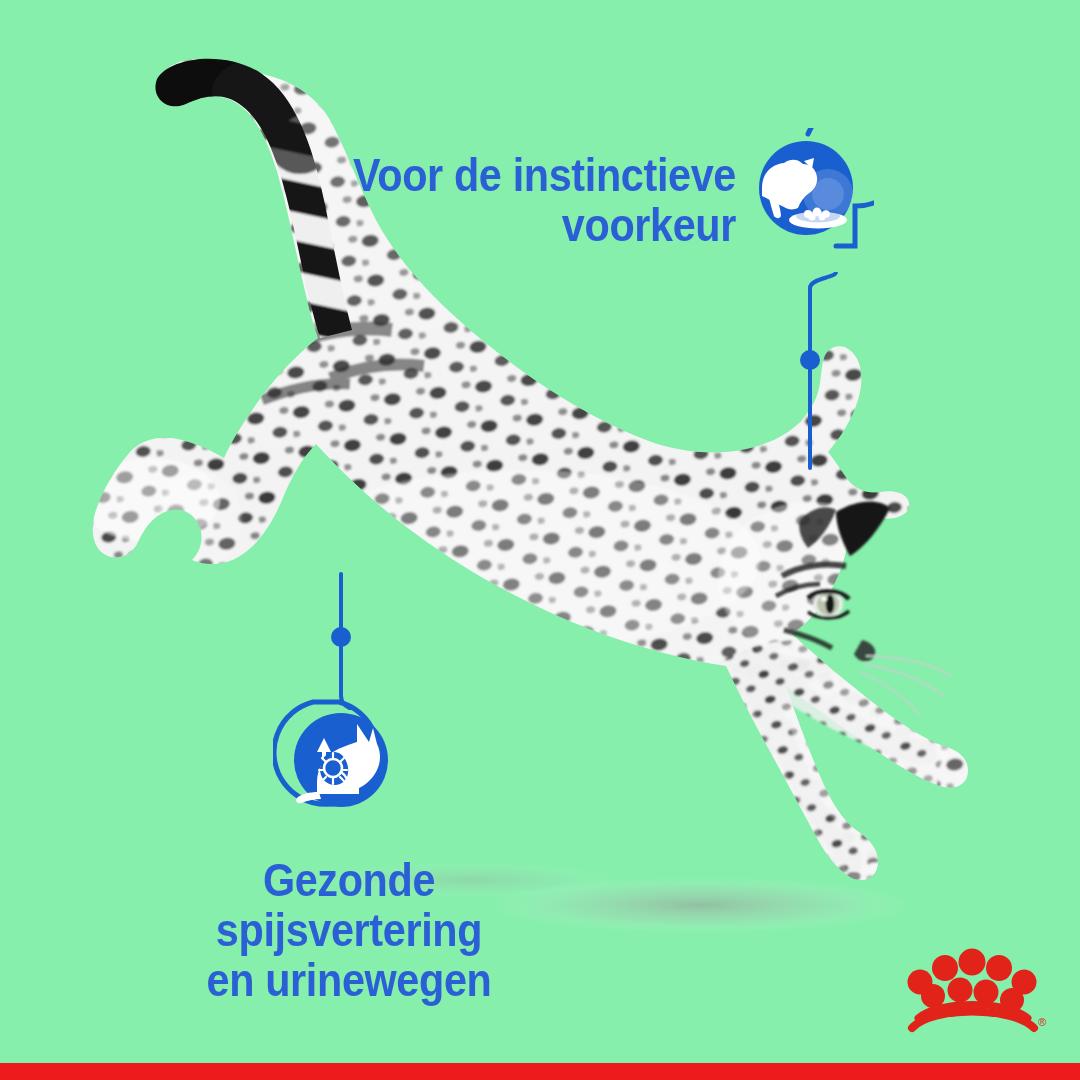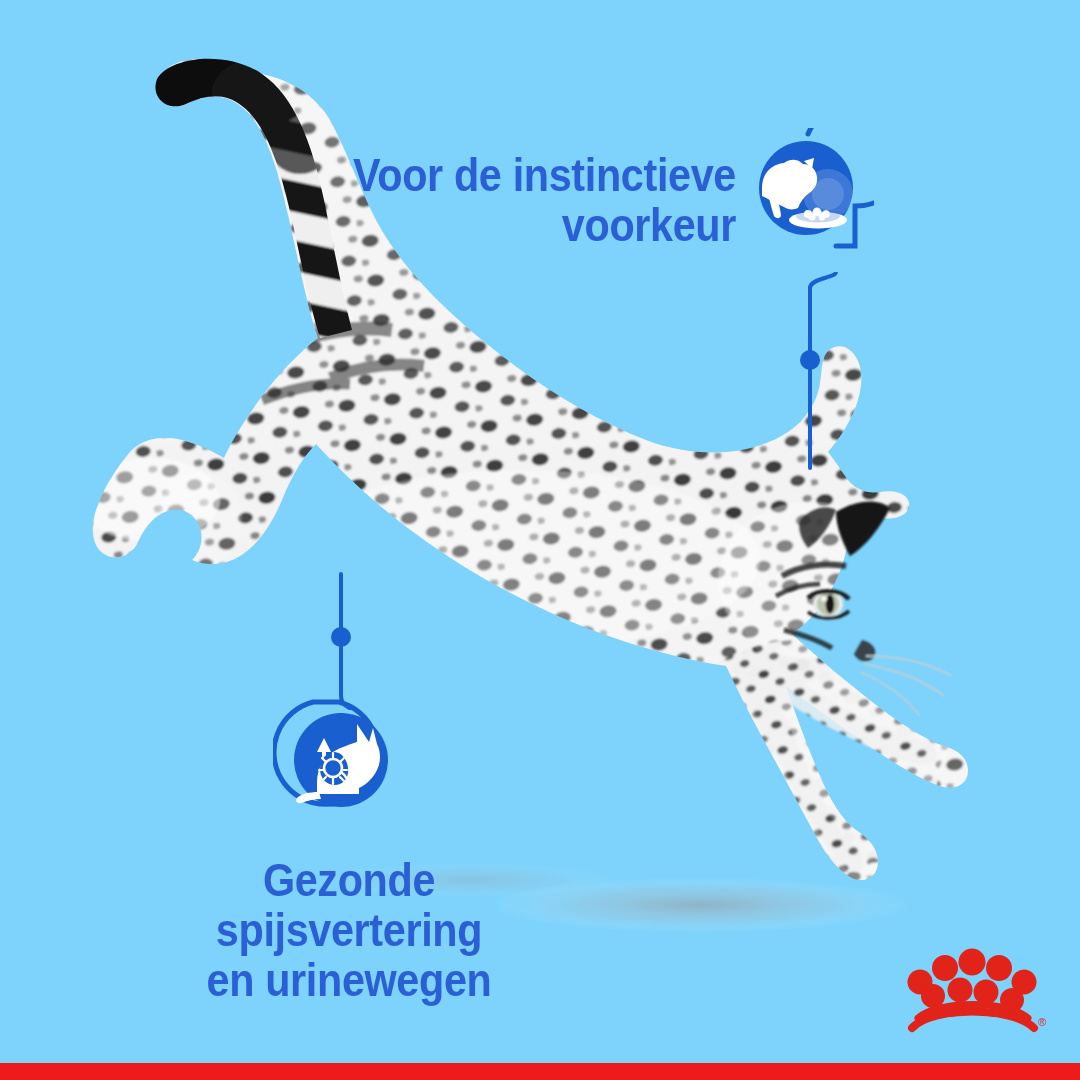--- a/index.html
+++ b/index.html
@@ -5,21 +5,21 @@
   * { margin:0; padding:0; box-sizing:border-box; }
   html, body {
     width:1080px; height:1080px;
     background:#ffffff;
     font-family:"Liberation Sans", sans-serif;
     overflow:hidden;
   }
   #stage {
     position:relative;
     width:1080px; height:1080px;
-    background:#7dd3fc;
+    background:#86efac;
     overflow:hidden;
   }
 
   
   #cat-photo {
     position:absolute;
     left:0; top:0;
     width:1080px; height:1040px;
     pointer-events:none;
   }

